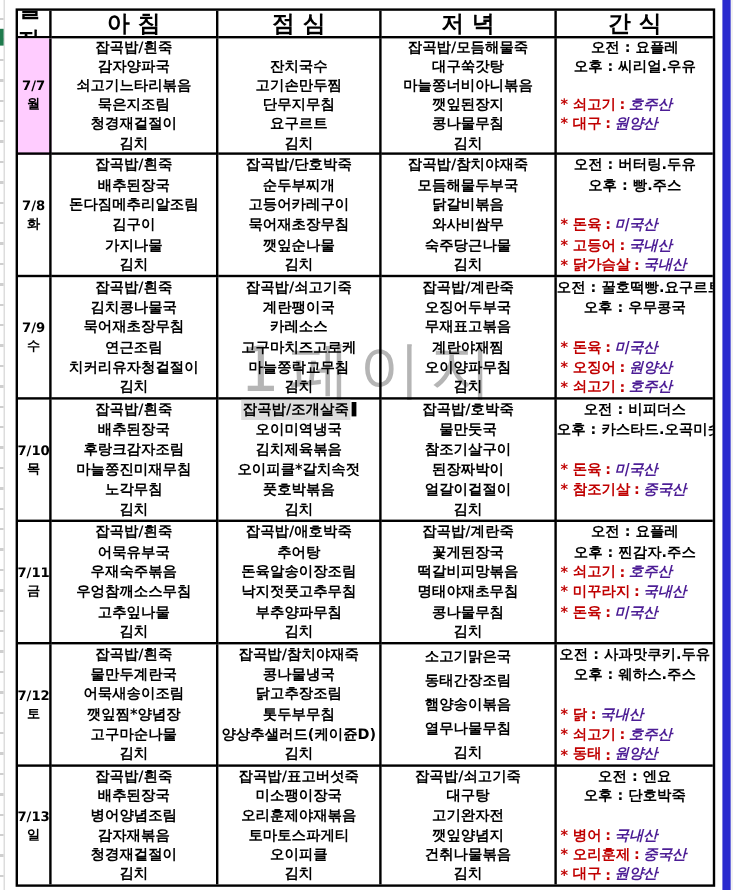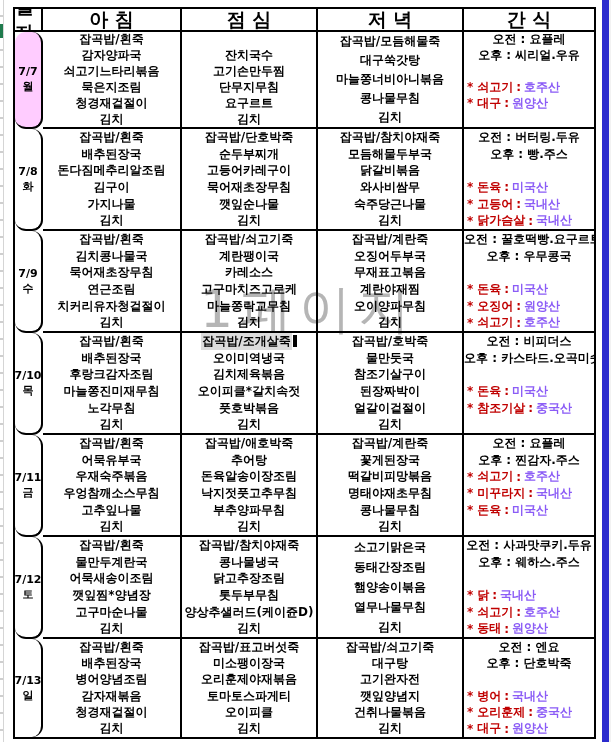--- a/index.html
+++ b/index.html
@@ -18,30 +18,30 @@
         grid-template-columns:28px 139px 136px 146px 130px;
         grid-template-rows:23px 97px 102px 102px 102px 102px 102px 98px;
         border:2px solid #000;background:transparent;}
   .cell{box-sizing:border-box;border-right:2px solid #000;border-bottom:2px solid #000;
         display:flex;flex-direction:column;overflow:hidden;min-width:0;}
   .grid > .cell:nth-child(5n){border-right:none;}
   .grid > .cell:nth-last-child(-n+5){border-bottom:none;}
   .hcell{flex-direction:row;align-items:center;justify-content:center;
         font-weight:bold;font-size:19px;color:#000;}
   .date-cell{align-items:center;justify-content:center;gap:1px;font-weight:bold;
-        font-size:11px;color:#000;text-align:center;border-radius:11px;}
+        font-size:11px;color:#000;text-align:center;}
   .date-cell.hl{background:#ffccff;}
   .line{flex:1 1 0;min-height:0;display:flex;align-items:center;white-space:nowrap;
         justify-content:center;justify-content:safe center;
         font-size:12px;font-weight:bold;color:#000;}
   .line.red{justify-content:flex-start;padding-left:3px;}
   .star,.rname,.rsep{color:#c00000;font-weight:bold;}
   .rname{margin:0 3px 0 4px;}
   .rsep{margin-right:3px;}
-  .rorigin{color:#8b5cf6;font-weight:bold;}
+  .rorigin{color:#4c1d95;font-weight:bold;font-style:italic;}
   .active-cell{background:#dcdcdc;padding:0 1px;}
   .cursor{display:inline-block;width:4px;height:12px;background:#000;margin-left:1px;}
   
   .stripe{position:absolute;left:602px;top:0;width:7px;height:742px;background:#2b2bce;z-index:3;}
   .edge{position:absolute;left:609px;top:0;width:2px;height:742px;background:#f2f2f2;z-index:3;}
 </style>
 </head>
 <body>
 
 <div class="page">
@@ -104,20 +104,23 @@
         <div class="line">
           <span>잡곡밥/모듬해물죽</span>
         </div>
         <div class="line">
           <span>대구쑥갓탕</span>
         </div>
         <div class="line">
           <span>마늘쫑너비아니볶음</span>
         </div>
         <div class="line">
+          <span>깻잎된장지</span>
+        </div>
+        <div class="line">
           <span>콩나물무침</span>
         </div>
         <div class="line">
           <span>김치</span>
         </div>
       </div>
       <div class="cell snack-cell">
         <div class="line">
           <span>오전 : 요플레</span>
         </div>

